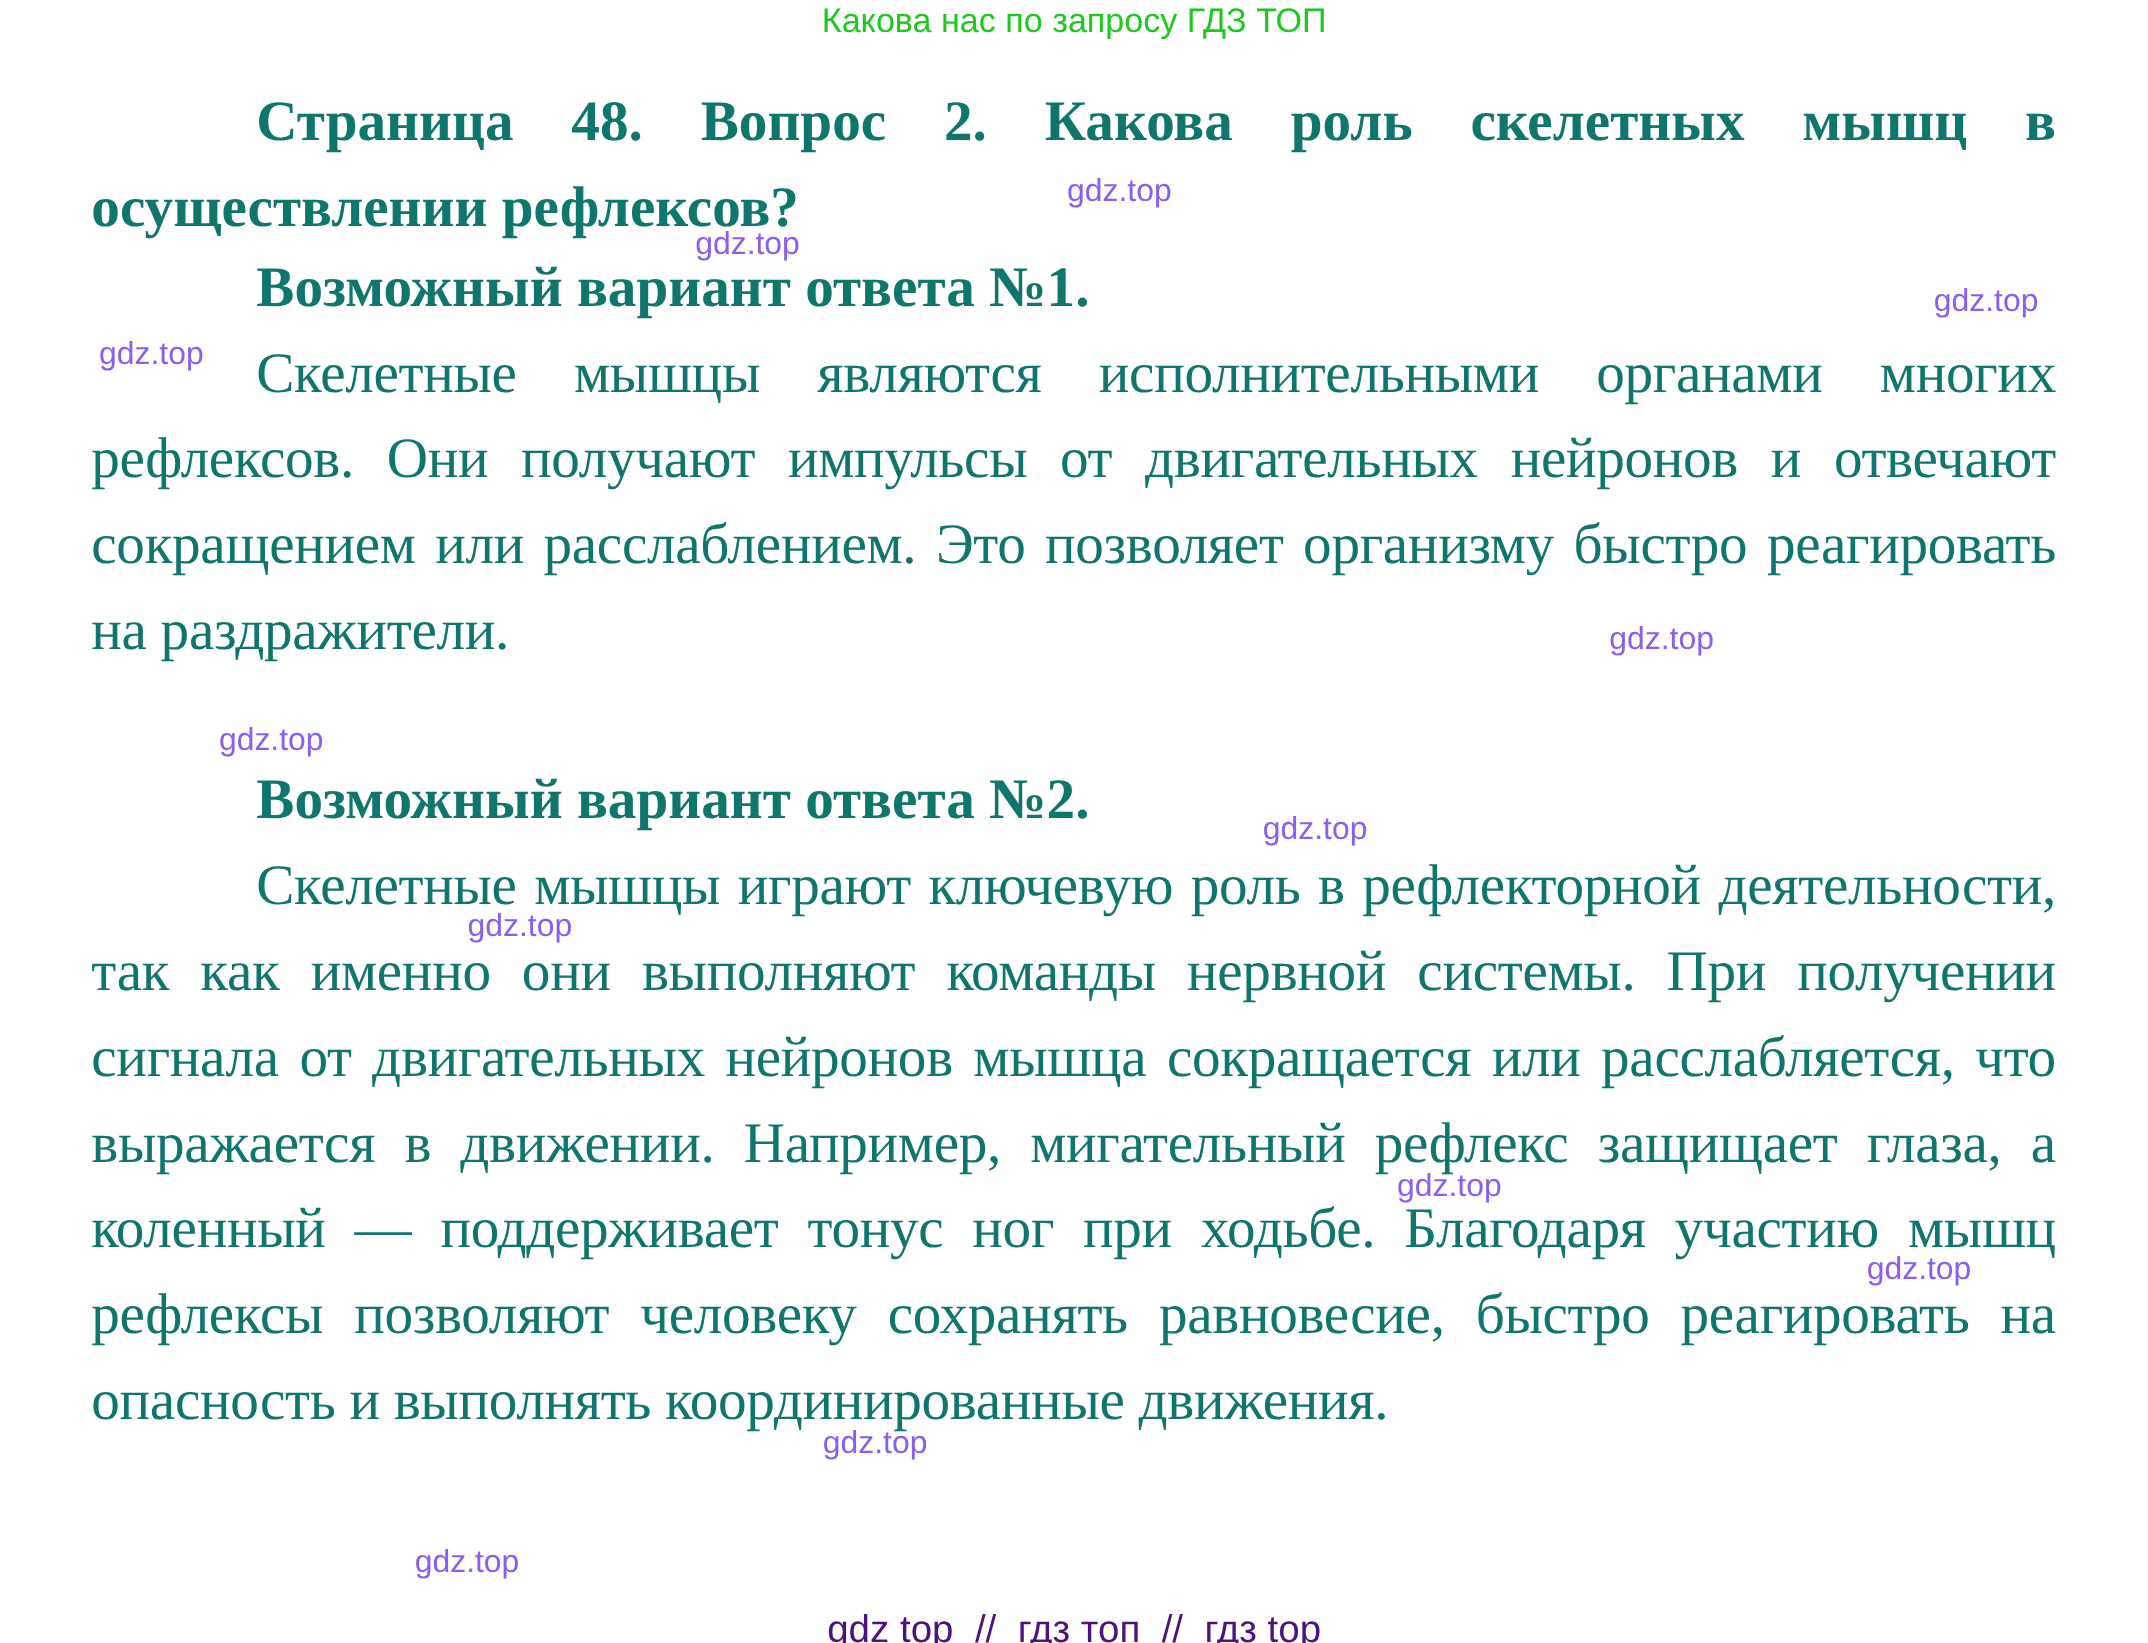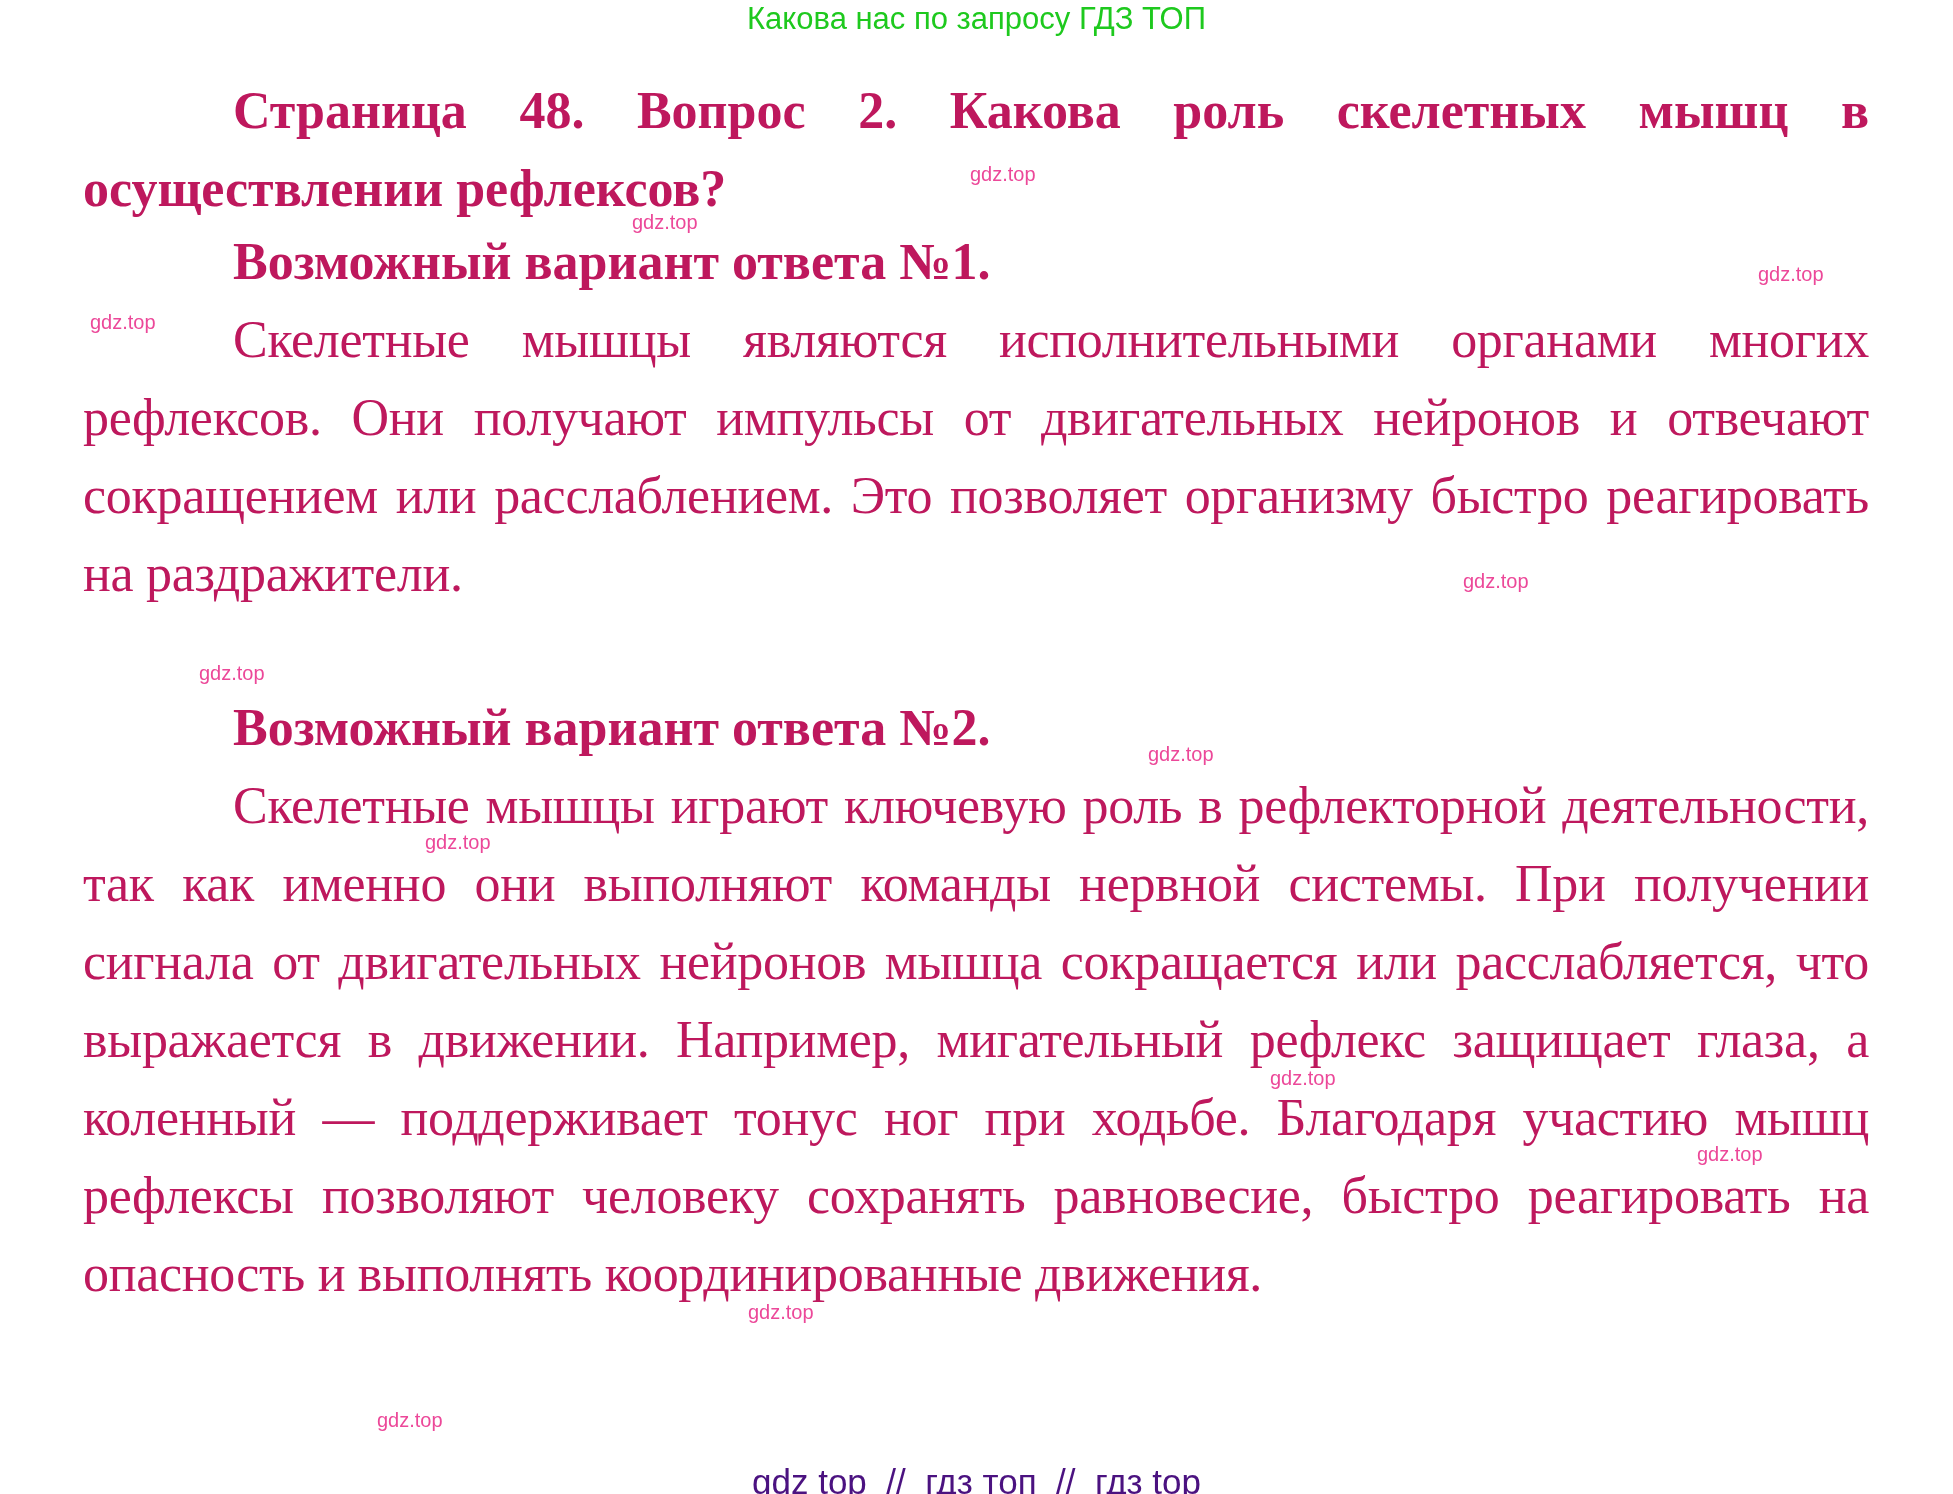--- a/index.html
+++ b/index.html
@@ -1,26 +1,26 @@
 <!DOCTYPE html>
 <html><head>
 <meta charset="utf-8">
 <style>
   html, body { margin:0; padding:0; background:#ffffff; }
   body { width:1953px; height:1494px; position:relative; overflow:hidden; }
   .top-banner { position:absolute; top:0; left:0; width:1953px; text-align:center; font-family:"Liberation Sans", sans-serif; font-size:31px; color:#1ec91e; line-height:38px; }
-  .doc { position:absolute; left:83px; width:1786px; font-family:"Liberation Serif", serif; color:#be185d; }
+  .doc { position:absolute; left:83px; width:1786px; font-family:"Liberation Serif", serif; color:#0f766e; }
   .title { top:72px; font-size:52px; font-weight:bold; line-height:78px; text-align:justify; text-indent:150px; }
   .variant { font-size:52px; font-weight:bold; line-height:78px; padding-left:150px; }
   .v1 { top:223px; }
   .v2 { top:689px; }
   .para { font-size:52px; line-height:78px; text-align:justify; text-indent:150px; letter-spacing:-0.3px; }
   .p1 { top:301px; }
   .p2 { top:767px; }
-  .wm { position:absolute; font-family:"Liberation Sans", sans-serif; font-size:20px; color:#ec4899; line-height:32px; }
+  .wm { position:absolute; font-family:"Liberation Sans", sans-serif; font-size:29px; color:#8b5cf6; line-height:32px; }
   .footer { position:absolute; top:1462px; left:0; width:1953px; text-align:center; font-family:"Liberation Sans", sans-serif; font-size:35px; color:#4b1280; white-space:pre; line-height:40px; }
 </style>
 </head>
 <body>
 
 <div class="top-banner">Какова нас по запросу ГДЗ ТОП</div>
 
 <div class="doc title">Страница 48. Вопрос 2. Какова роль скелетных мышц в осуществлении рефлексов?</div>
 
 <div class="doc variant v1">Возможный вариант ответа №1.</div>

